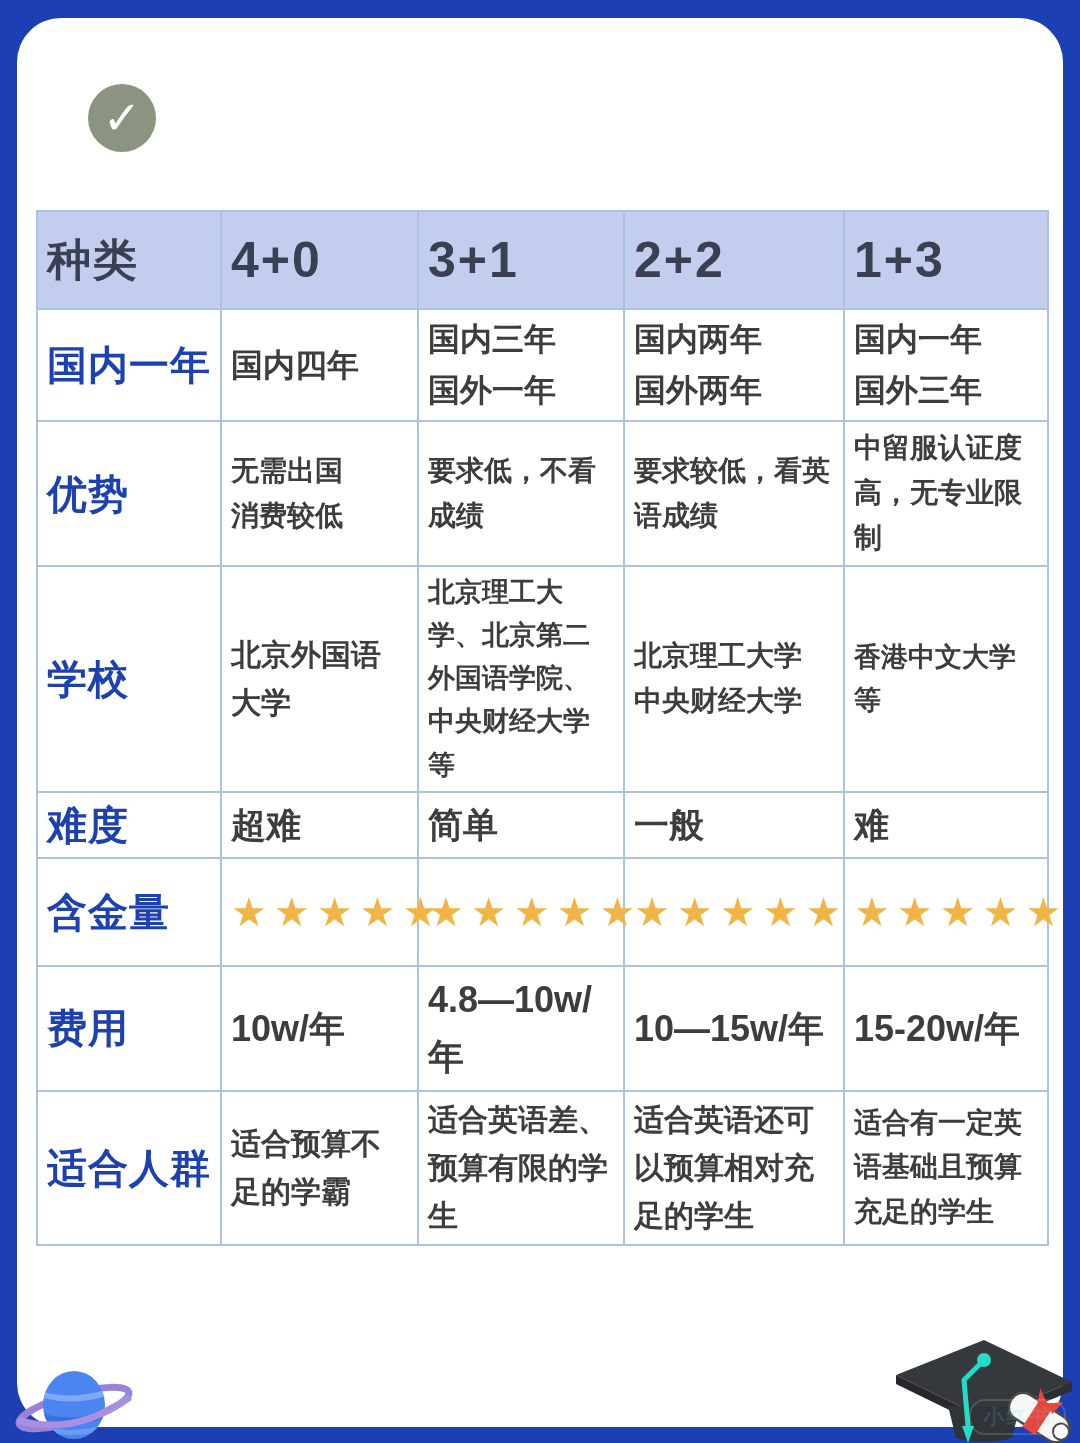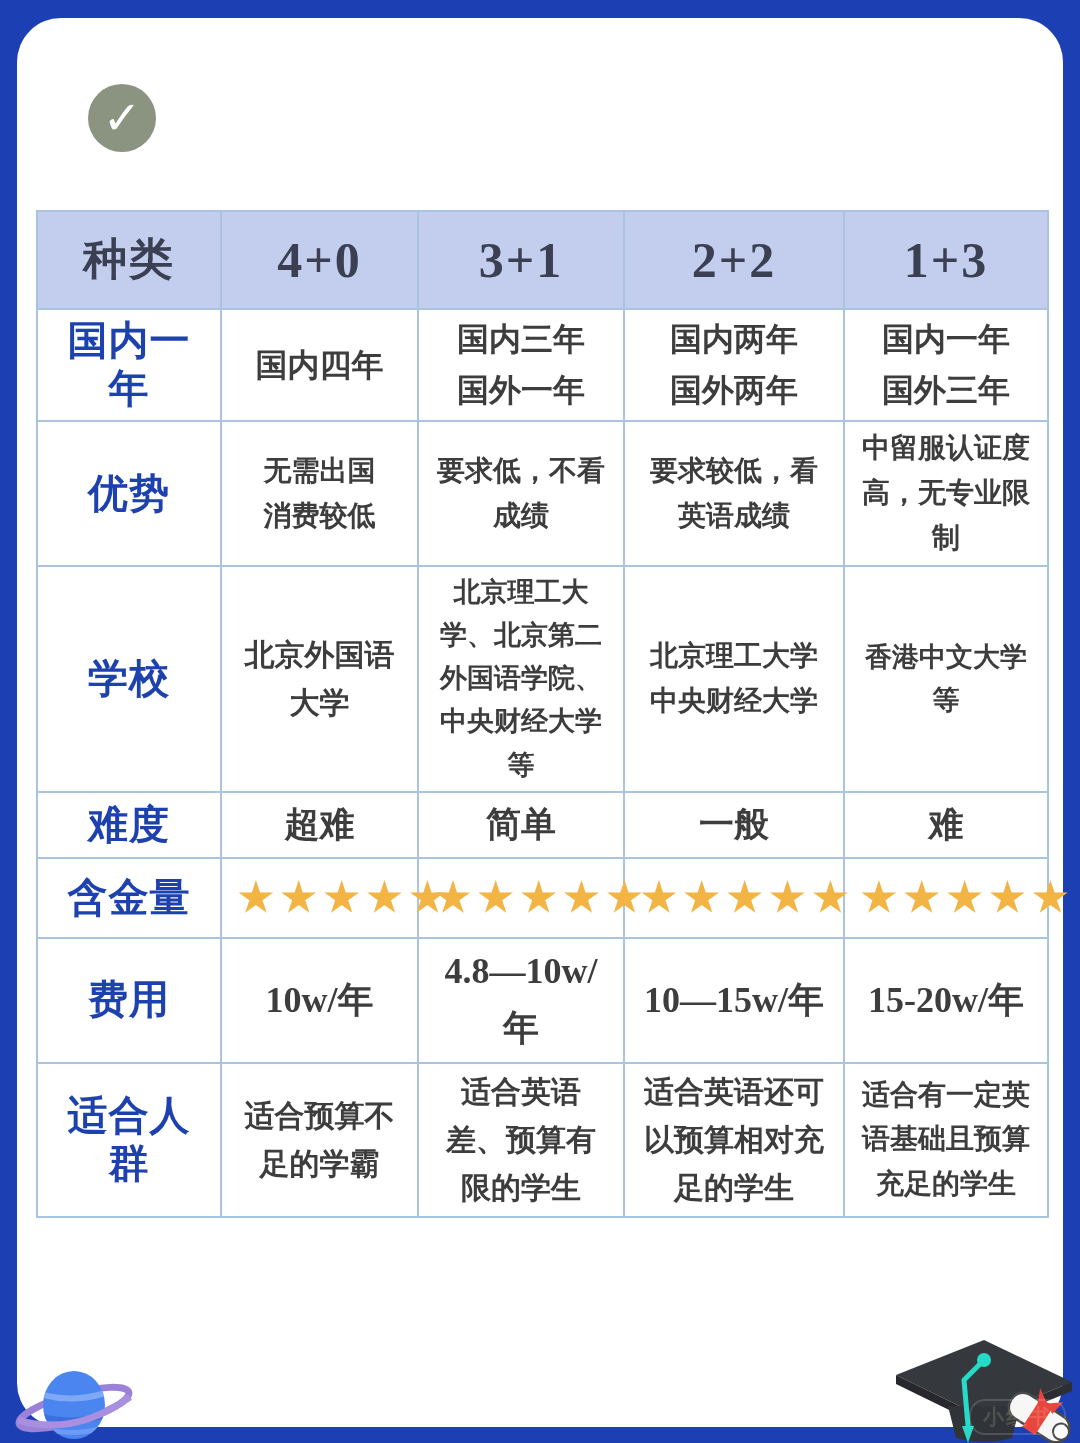--- a/index.html
+++ b/index.html
@@ -20,35 +20,35 @@
     text-shadow:
       -6px -6px 0 var(--title-outline), 0 -7px 0 var(--title-outline), 6px -6px 0 var(--title-outline),
       -7px  0  0 var(--title-outline), 7px  0  0 var(--title-outline),
       -6px  6px 0 var(--title-outline), 0  7px 0 var(--title-outline), 6px 6px 0 var(--title-outline),
       -4px -4px 0 var(--title-outline), 4px 4px 0 var(--title-outline),
       10px 11px 0 rgba(20,45,150,.85);}
 
   
   table{position:absolute;left:36px;top:210px;width:1011px;border-collapse:collapse;table-layout:fixed;}
   col.c0{width:184px}col.c1{width:197px}col.c2{width:206px}col.c3{width:220px}col.c4{width:204px}
-  th,td{border:2px solid var(--border);text-align:center;vertical-align:middle;padding:4px 16px;
-        white-space:pre-line;line-height:1.6;font-family:Liberation Serif, serif;}
+  th,td{border:2px solid var(--border);text-align:left;vertical-align:middle;padding:4px 9px;
+        white-space:pre-line;line-height:1.6;}
   thead th{background:var(--header-bg);color:var(--header-text);}
   th.kind{font-size:44px;letter-spacing:2px;}
   th.colnum{font-size:50px;letter-spacing:2px;}
   td{color:var(--cell-text);font-size:32px;}
   td.label{color:var(--label-blue);font-size:40px;letter-spacing:1px;line-height:1.2;}
   td.t31{font-size:28px}  td.t30{font-size:30px}  td.t28{font-size:28px}  td.t27{font-size:27px}
   td.big{font-size:35px}  td.money{font-size:36px}
   td.stars{color:var(--star-gold);font-size:40px;letter-spacing:7px;line-height:1;}
 
   
   .planet{position:absolute;left:12px;top:1368px;}
   .gradcap{position:absolute;left:888px;top:1330px;}
-  .watermark{position:absolute;right:14px;bottom:8px;color:#fef9c3;opacity:.15;font-size:21px;
+  .watermark{position:absolute;right:14px;bottom:8px;color:#7dd3fc;opacity:.15;font-size:21px;
      border:2px solid #ffffff;border-radius:16px;padding:2px 12px;letter-spacing:2px;}
 </style>
 </head>
 <body>
 
 <div class="stage">
   <div class="card"></div>
 
   <div class="title-row">
     <div class="check-badge">✓</div>
@@ -98,21 +98,21 @@
 中央财经大学</td>
         <td class="t27">香港中文大学等</td>
       </tr>
       <tr style="height:59px">
         <td class="label">难度</td>
         <td class="big">超难</td>
         <td class="big">简单</td>
         <td class="big">一般</td>
         <td class="big">难</td>
       </tr>
-      <tr style="height:80px">
+      <tr style="height:108px">
         <td class="label">含金量</td>
         <td class="stars">★★★★★</td>
         <td class="stars">★★★★★</td>
         <td class="stars">★★★★★</td>
         <td class="stars">★★★★★</td>
       </tr>
       <tr style="height:83px">
         <td class="label">费用</td>
         <td class="money">10w/年</td>
         <td class="money">4.8—10w/年</td>

